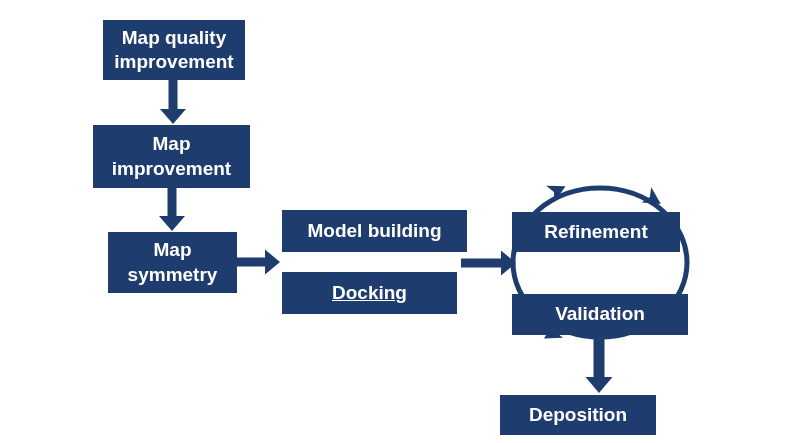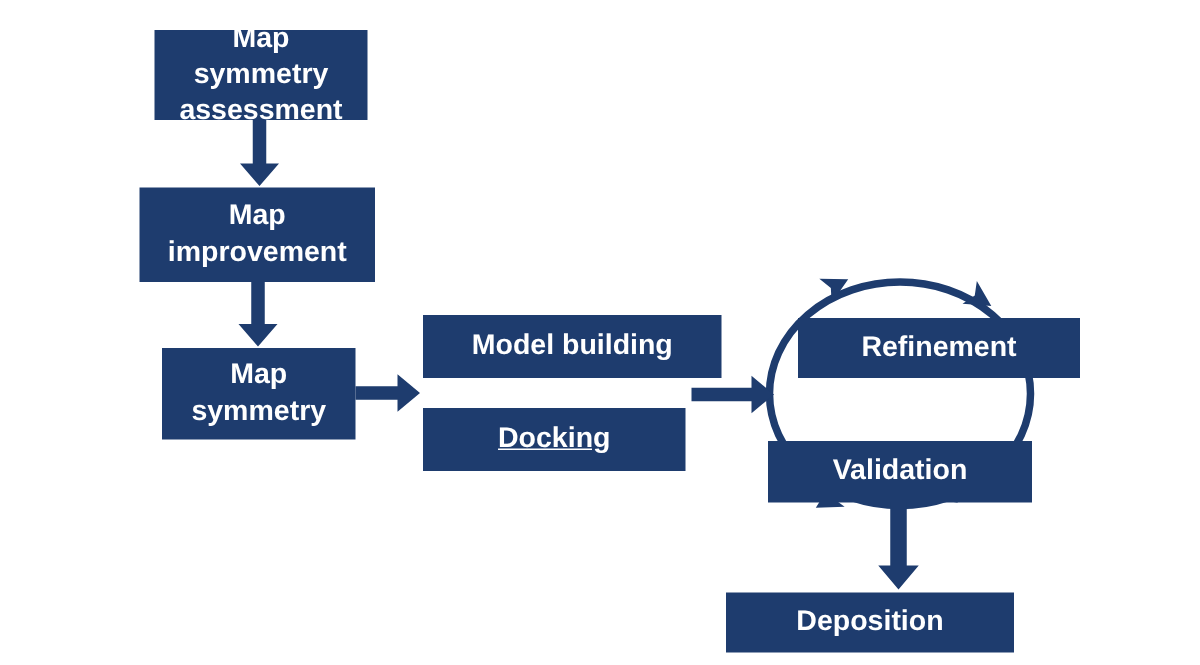--- a/index.html
+++ b/index.html
@@ -24,25 +24,25 @@
     display:flex;align-items:center;justify-content:center;
     text-align:center;
     font-size:19px;font-weight:700;line-height:1.28;
     box-sizing:border-box;
     z-index:2;
   }
   
   .n-quality     {left:103px;top:20px; width:142px;height:60px;padding:0 8px;}
   .n-improvement {left:93px; top:125px;width:157px;height:63px;padding:0 12px;}
   .n-symmetry    {left:108px;top:232px;width:129px;height:61px;padding:0 8px;}
-  .n-modelbuild  {left:282px;top:210px;width:199px;height:42px;padding:0 8px;}
+  .n-modelbuild  {left:282px;top:210px;width:185px;height:42px;padding:0 8px;}
   .n-docking     {left:282px;top:272px;width:175px;height:42px;padding:0 8px;text-decoration:underline;}
-  .n-refinement  {left:512px;top:212px;width:188px;height:40px;padding:0 8px;margin-left:20px;}
+  .n-refinement  {left:512px;top:212px;width:168px;height:40px;padding:0 8px;}
   .n-validation  {left:512px;top:272px;width:176px;height:41px;padding:0 8px;margin-top:22px;}
-  .n-deposition  {left:484px;top:395px;width:192px;height:40px;padding:0 8px;}
+  .n-deposition  {left:500px;top:395px;width:156px;height:40px;padding:0 8px;}
   svg{display:block;}
   .arrow-shape{fill:var(--arrow);}
   .ring{stroke:var(--arrow);fill:none;}
 </style>
 </head>
 <body>
 
 <div class="canvas">
 
   <svg class="layer" width="800" height="443" viewBox="0 0 800 443" aria-hidden="true">
@@ -55,21 +55,21 @@
       <polygon class="arrow-shape" points="-3,-9 14,0 -3,9 1,0" transform="translate(556,331.5) rotate(150)"></polygon>
     </g>
 
     <polygon class="arrow-shape" points="168.5,80 177.5,80 177.5,109 186,109 173,124 160,109 168.5,109"></polygon>
     <polygon class="arrow-shape" points="167.5,188 176.5,188 176.5,216 185,216 172,231 159,216 167.5,216"></polygon>
     <polygon class="arrow-shape" points="237,257.5 265,257.5 265,249.5 280,262 265,274.5 265,266.5 237,266.5"></polygon>
     <polygon class="arrow-shape" points="461,258.5 501,258.5 501,250.5 516,263 501,275.5 501,267.5 461,267.5"></polygon>
     <polygon class="arrow-shape" points="593.5,333 604.5,333 604.5,377 612.5,377 599,393 585.5,377 593.5,377"></polygon>
   </svg>
 
-  <div class="node n-quality">Map symmetry assessment</div>
+  <div class="node n-quality">Map quality improvement</div>
 
   <div class="node n-symmetry">Map symmetry</div>
 
   <div class="node n-improvement">Map improvement</div>
 
   <div class="node n-modelbuild">Model building</div>
 
   <div class="node n-docking">Docking</div>
 
   <div class="node n-refinement">Refinement</div>

